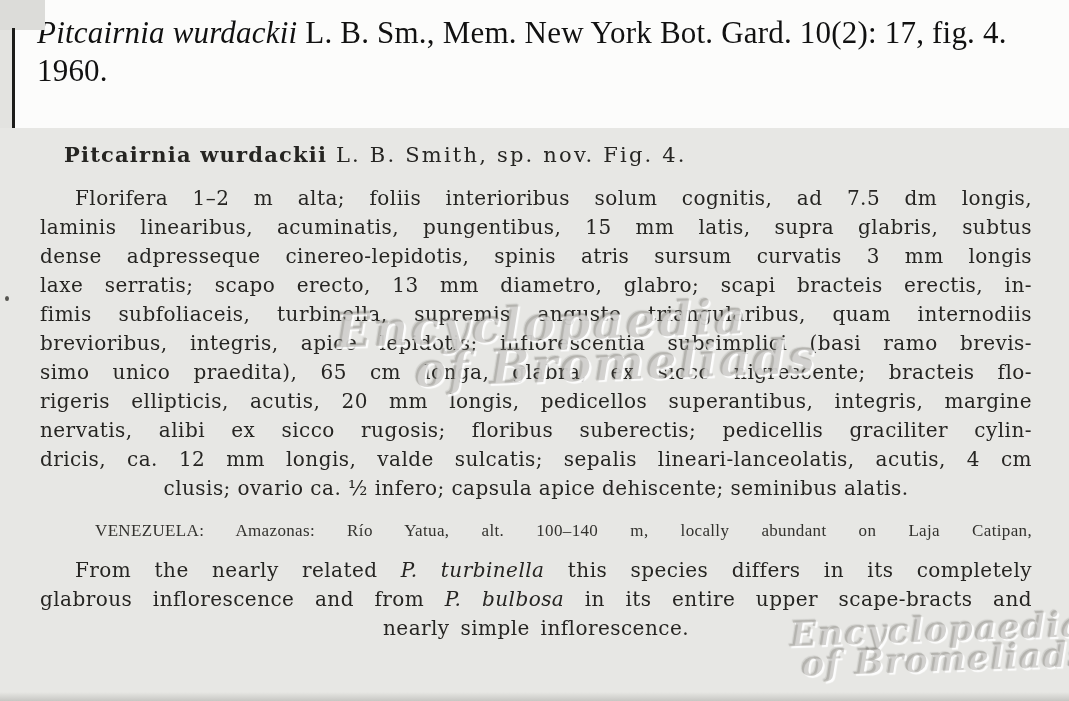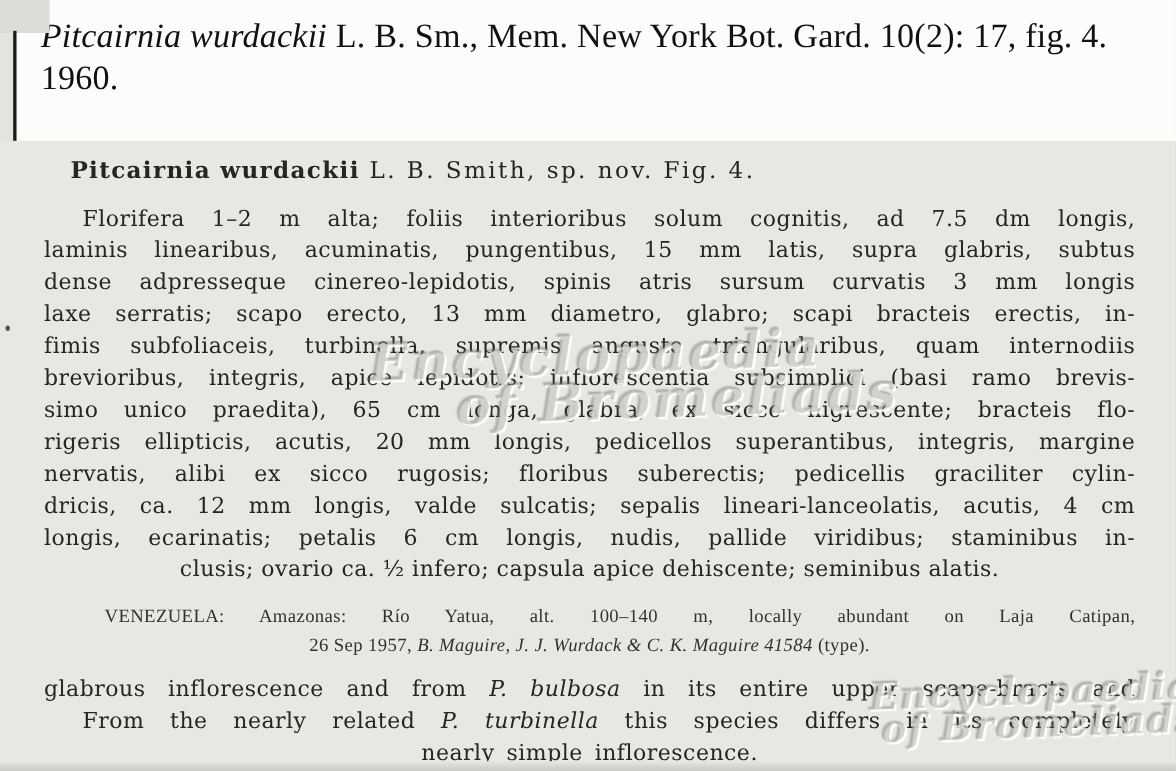--- a/index.html
+++ b/index.html
@@ -86,30 +86,28 @@
           <div class="line j ind"><span>Florifera 1–2 m alta; foliis interioribus solum cognitis, ad 7.5 dm longis,</span></div>
           <div class="line j"><span>laminis linearibus, acuminatis, pungentibus, 15 mm latis, supra glabris, subtus</span></div>
           <div class="line j"><span>dense adpresseque cinereo-lepidotis, spinis atris sursum curvatis 3 mm longis</span></div>
           <div class="line j"><span>laxe serratis; scapo erecto, 13 mm diametro, glabro; scapi bracteis erectis, in-</span></div>
           <div class="line j"><span>fimis subfoliaceis, turbinella, supremis anguste triangularibus, quam internodiis</span></div>
           <div class="line j"><span>brevioribus, integris, apice lepidotis; inflorescentia subsimplici (basi ramo brevis-</span></div>
           <div class="line j"><span>simo unico praedita), 65 cm longa, glabra, ex sicco nigrescente; bracteis flo-</span></div>
           <div class="line j"><span>rigeris ellipticis, acutis, 20 mm longis, pedicellos superantibus, integris, margine</span></div>
           <div class="line j"><span>nervatis, alibi ex sicco rugosis; floribus suberectis; pedicellis graciliter cylin-</span></div>
           <div class="line j"><span>dricis, ca. 12 mm longis, valde sulcatis; sepalis lineari-lanceolatis, acutis, 4 cm</span></div>
-          <div class="line j"><span>longis, ecarinatis; petalis 6 cm longis, nudis, pallide viridibus; staminibus in-</span></div>
           <div class="line"><span>clusis; ovario ca. ½ infero; capsula apice dehiscente; seminibus alatis.</span></div>
         </div>
         <div class="para small">
           <div class="line j ind"><span>VENEZUELA: Amazonas: Río Yatua, alt. 100–140 m, locally abundant on Laja Catipan,</span></div>
-          <div class="line"><span>26 Sep 1957, </span><span class="it">B. Maguire, J. J. Wurdack &amp; C. K. Maguire 41584</span><span> (type).</span></div>
         </div>
         <div class="para body last">
+          <div class="line j ind"><span>From the nearly related </span><span class="it">P. turbinella</span><span> this species differs in its completely</span></div>
           <div class="line j"><span>glabrous inflorescence and from </span><span class="it">P. bulbosa</span><span> in its entire upper scape-bracts and</span></div>
-          <div class="line j ind"><span>From the nearly related </span><span class="it">P. turbinella</span><span> this species differs in its completely</span></div>
           <div class="line"><span>nearly simple inflorescence.</span></div>
         </div>
       </div>
   </div>
 
   <div class="wm wm1">
     <div>Encyclopaedia</div>
     <div class="wm-l2">of Bromeliads</div>
   </div>
   <div class="wm wm2">

